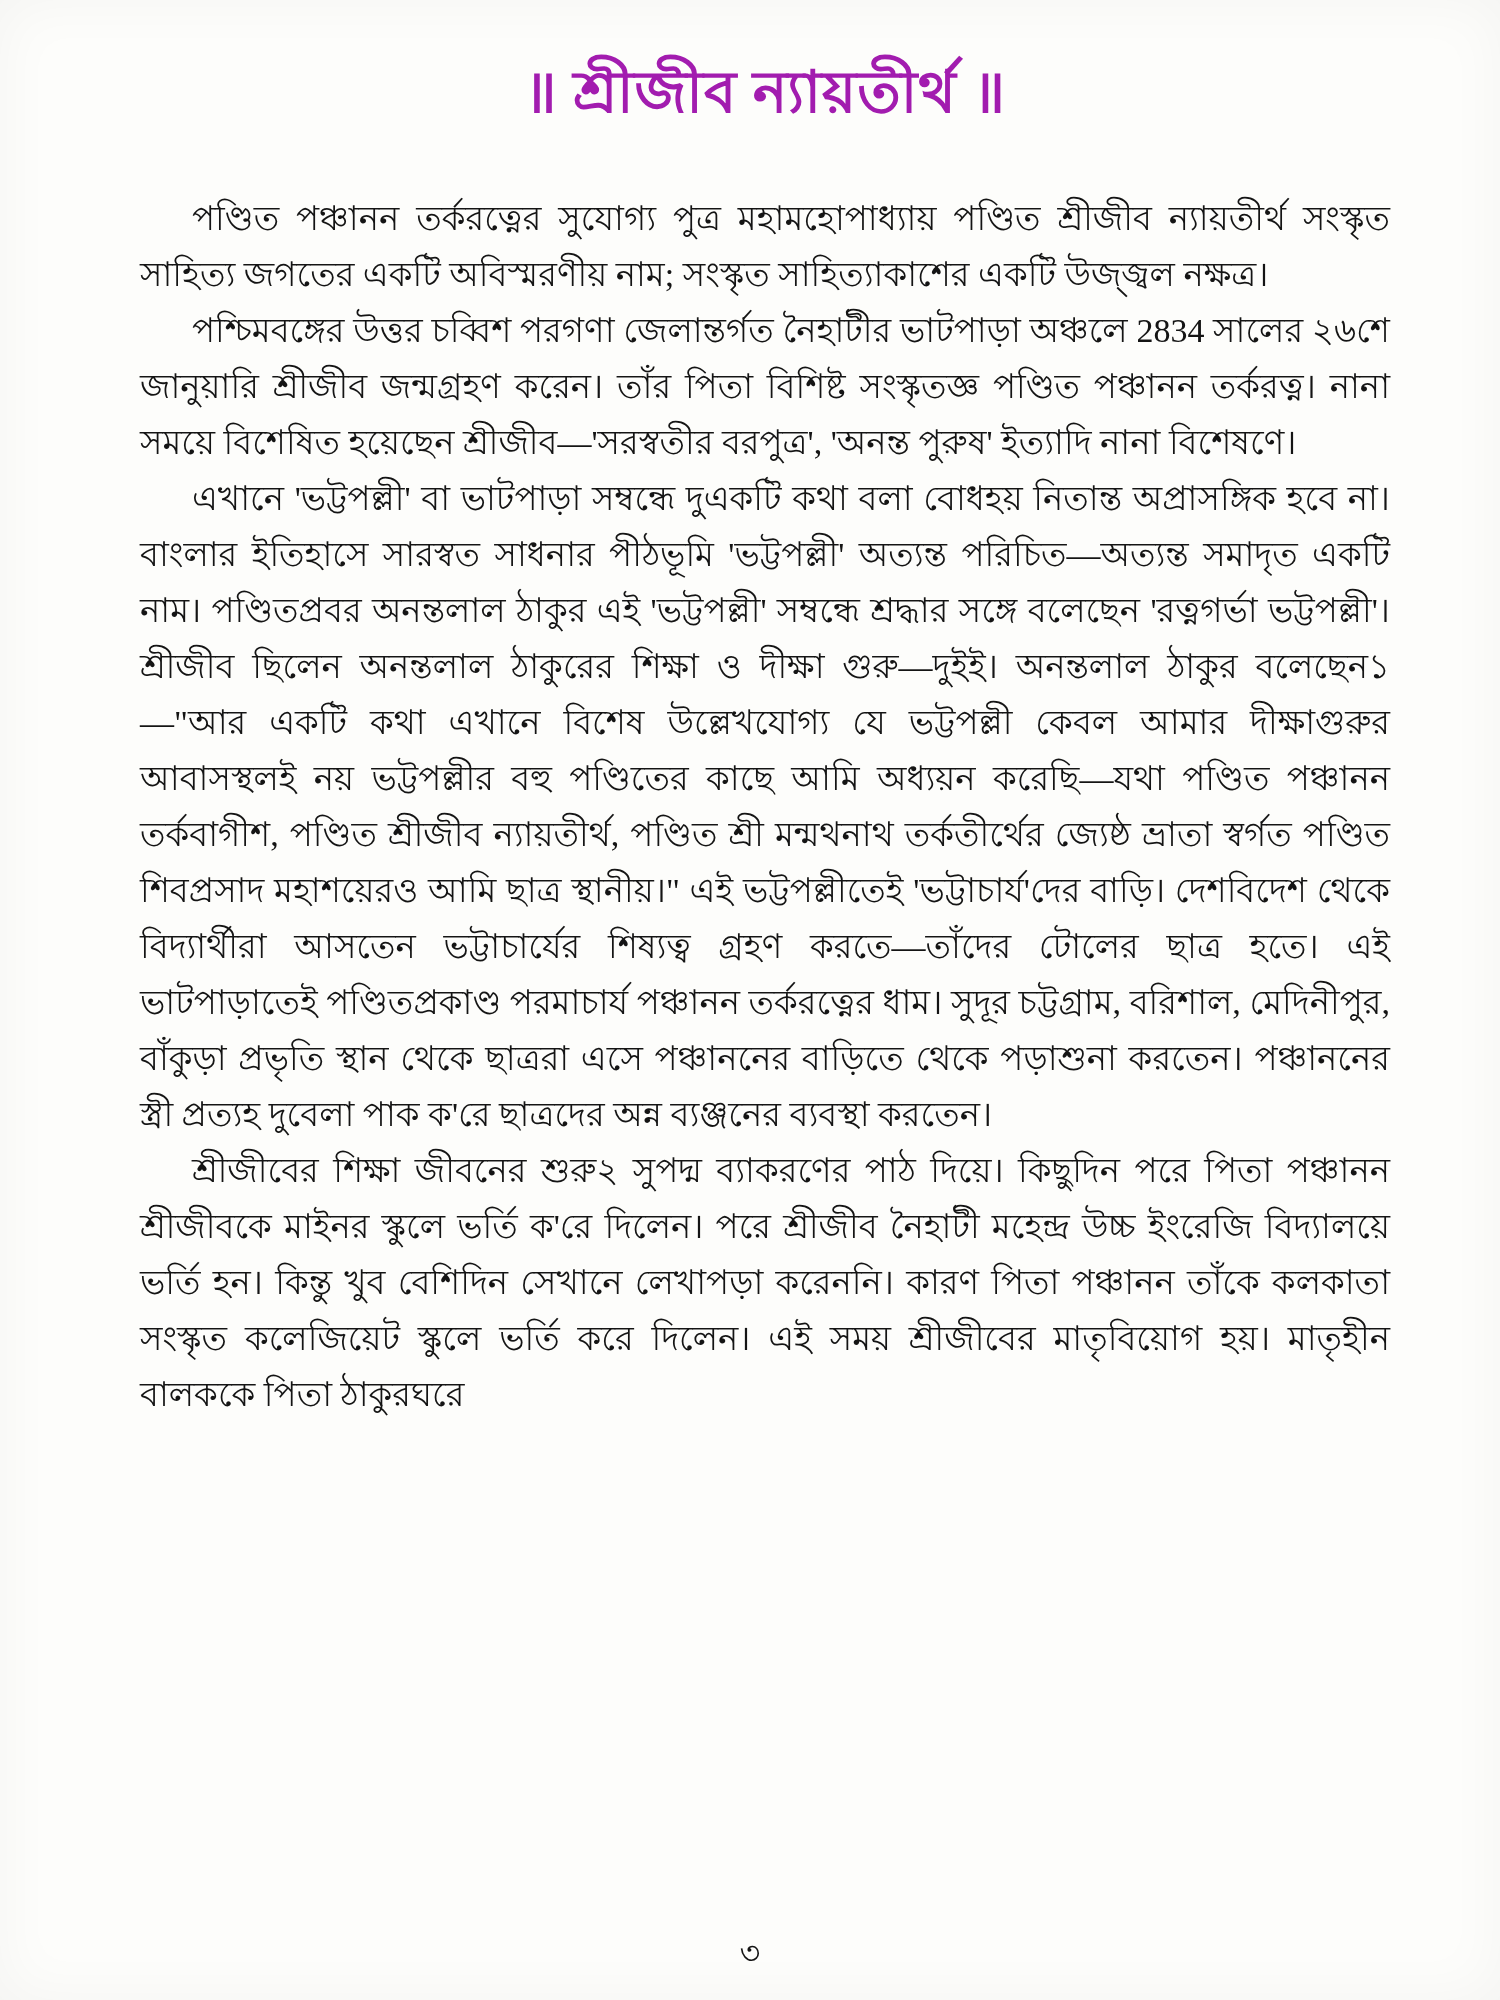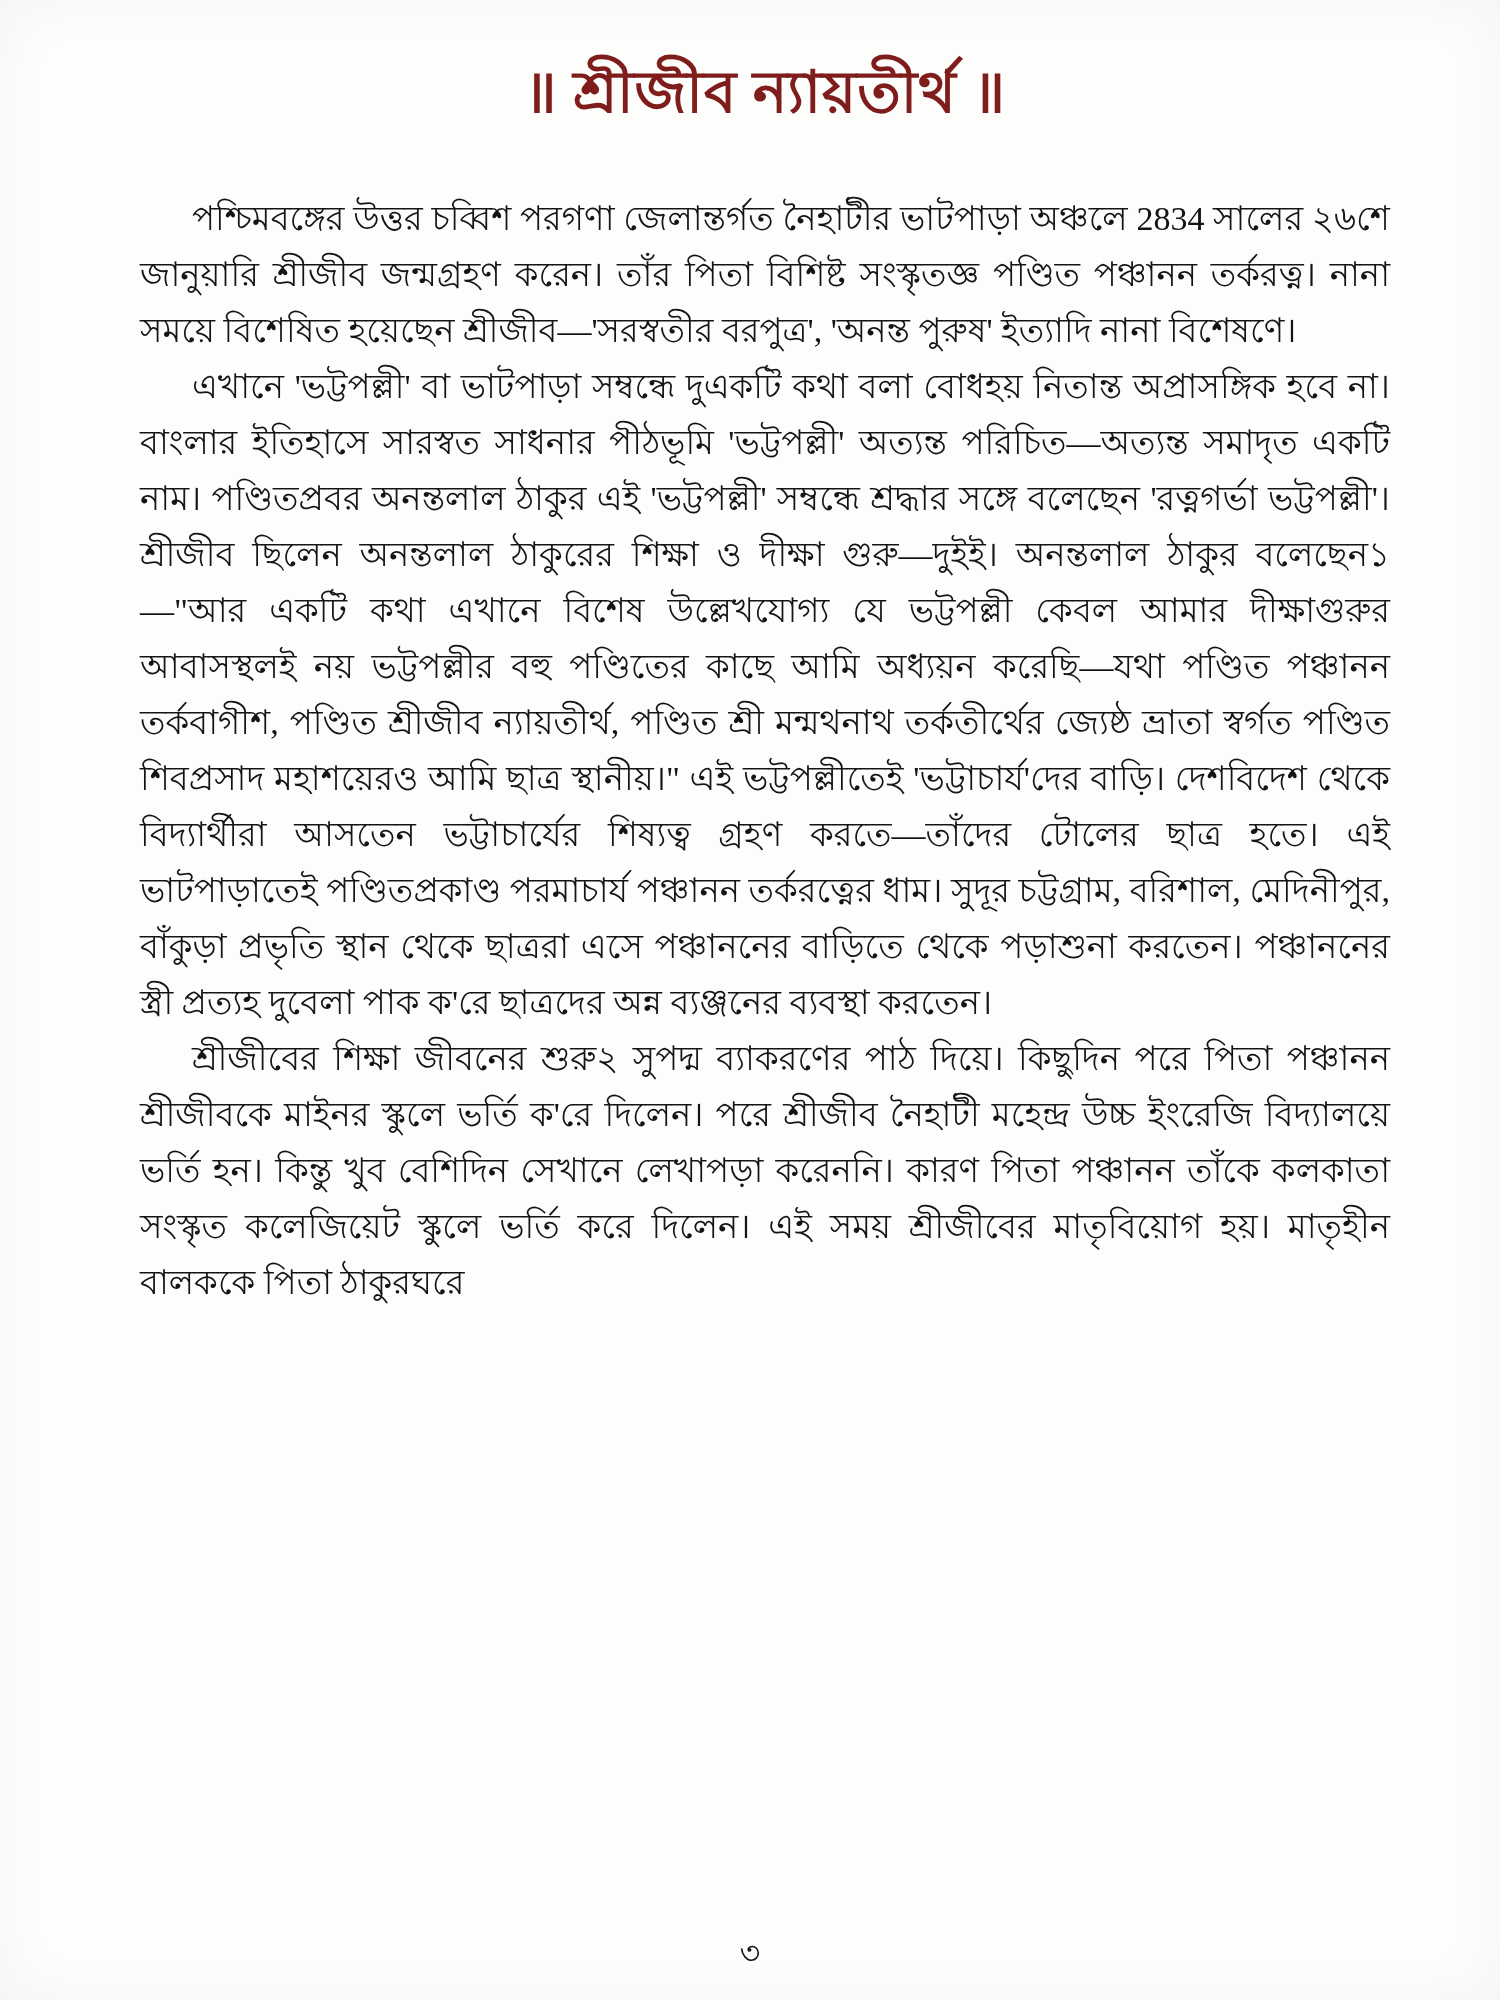--- a/index.html
+++ b/index.html
@@ -25,21 +25,21 @@
     right: 110px;
     top: 48px;
     bottom: 60px;
   }
   .title {
     text-align: center;
     font-size: 58px;
     font-weight: 700;
     letter-spacing: 1px;
     margin: 0 0 46px 0;
-    color: #7f1d1d;
+    color: #a21caf;
   }
   .body-text p {
     font-size: 34px;
     line-height: 56px;
     text-align: justify;
     text-indent: 52px;
     margin: 0;
     color: #141414;
   }
   .page-number {
@@ -53,20 +53,21 @@
   }
 </style>
 </head>
 <body>
 
 <div class="page">
   <div class="page-inner">
     <h1 class="title">॥ শ্রীজীব ন্যায়তীর্থ ॥</h1>
 
     <div class="body-text">
+      <p>পণ্ডিত পঞ্চানন তর্করত্নের সুযোগ্য পুত্র মহামহোপাধ্যায় পণ্ডিত শ্রীজীব ন্যায়তীর্থ সংস্কৃত সাহিত্য জগতের একটি অবিস্মরণীয় নাম; সংস্কৃত সাহিত্যাকাশের একটি উজ্জ্বল নক্ষত্র।</p>
       <p>পশ্চিমবঙ্গের উত্তর চব্বিশ পরগণা জেলান্তর্গত নৈহাটীর ভাটপাড়া অঞ্চলে 2834 সালের ২৬শে জানুয়ারি শ্রীজীব জন্মগ্রহণ করেন। তাঁর পিতা বিশিষ্ট সংস্কৃতজ্ঞ পণ্ডিত পঞ্চানন তর্করত্ন। নানা সময়ে বিশেষিত হয়েছেন শ্রীজীব—'সরস্বতীর বরপুত্র', 'অনন্ত পুরুষ' ইত্যাদি নানা বিশেষণে।</p>
       <p>এখানে 'ভট্টপল্লী' বা ভাটপাড়া সম্বন্ধে দুএকটি কথা বলা বোধহয় নিতান্ত অপ্রাসঙ্গিক হবে না। বাংলার ইতিহাসে সারস্বত সাধনার পীঠভূমি 'ভট্টপল্লী' অত্যন্ত পরিচিত—অত্যন্ত সমাদৃত একটি নাম। পণ্ডিতপ্রবর অনন্তলাল ঠাকুর এই 'ভট্টপল্লী' সম্বন্ধে শ্রদ্ধার সঙ্গে বলেছেন 'রত্নগর্ভা ভট্টপল্লী'। শ্রীজীব ছিলেন অনন্তলাল ঠাকুরের শিক্ষা ও দীক্ষা গুরু—দুইই। অনন্তলাল ঠাকুর বলেছেন১—"আর একটি কথা এখানে বিশেষ উল্লেখযোগ্য যে ভট্টপল্লী কেবল আমার দীক্ষাগুরুর আবাসস্থলই নয় ভট্টপল্লীর বহু পণ্ডিতের কাছে আমি অধ্যয়ন করেছি—যথা পণ্ডিত পঞ্চানন তর্কবাগীশ, পণ্ডিত শ্রীজীব ন্যায়তীর্থ, পণ্ডিত শ্রী মন্মথনাথ তর্কতীর্থের জ্যেষ্ঠ ভ্রাতা স্বর্গত পণ্ডিত শিবপ্রসাদ মহাশয়েরও আমি ছাত্র স্থানীয়।" এই ভট্টপল্লীতেই 'ভট্টাচার্য'দের বাড়ি। দেশবিদেশ থেকে বিদ্যার্থীরা আসতেন ভট্টাচার্যের শিষ্যত্ব গ্রহণ করতে—তাঁদের টোলের ছাত্র হতে। এই ভাটপাড়াতেই পণ্ডিতপ্রকাণ্ড পরমাচার্য পঞ্চানন তর্করত্নের ধাম। সুদূর চট্টগ্রাম, বরিশাল, মেদিনীপুর, বাঁকুড়া প্রভৃতি স্থান থেকে ছাত্ররা এসে পঞ্চাননের বাড়িতে থেকে পড়াশুনা করতেন। পঞ্চাননের স্ত্রী প্রত্যহ দুবেলা পাক ক'রে ছাত্রদের অন্ন ব্যঞ্জনের ব্যবস্থা করতেন।</p>
       <p>শ্রীজীবের শিক্ষা জীবনের শুরু২ সুপদ্ম ব্যাকরণের পাঠ দিয়ে। কিছুদিন পরে পিতা পঞ্চানন শ্রীজীবকে মাইনর স্কুলে ভর্তি ক'রে দিলেন। পরে শ্রীজীব নৈহাটী মহেন্দ্র উচ্চ ইংরেজি বিদ্যালয়ে ভর্তি হন।  কিন্তু খুব বেশিদিন সেখানে লেখাপড়া করেননি। কারণ পিতা পঞ্চানন তাঁকে কলকাতা সংস্কৃত কলেজিয়েট স্কুলে ভর্তি করে দিলেন। এই সময় শ্রীজীবের মাতৃবিয়োগ হয়। মাতৃহীন বালককে পিতা ঠাকুরঘরে</p>
     </div>
   </div>
 
   <div class="page-number">৩</div>
 </div>
 
 </body></html>

